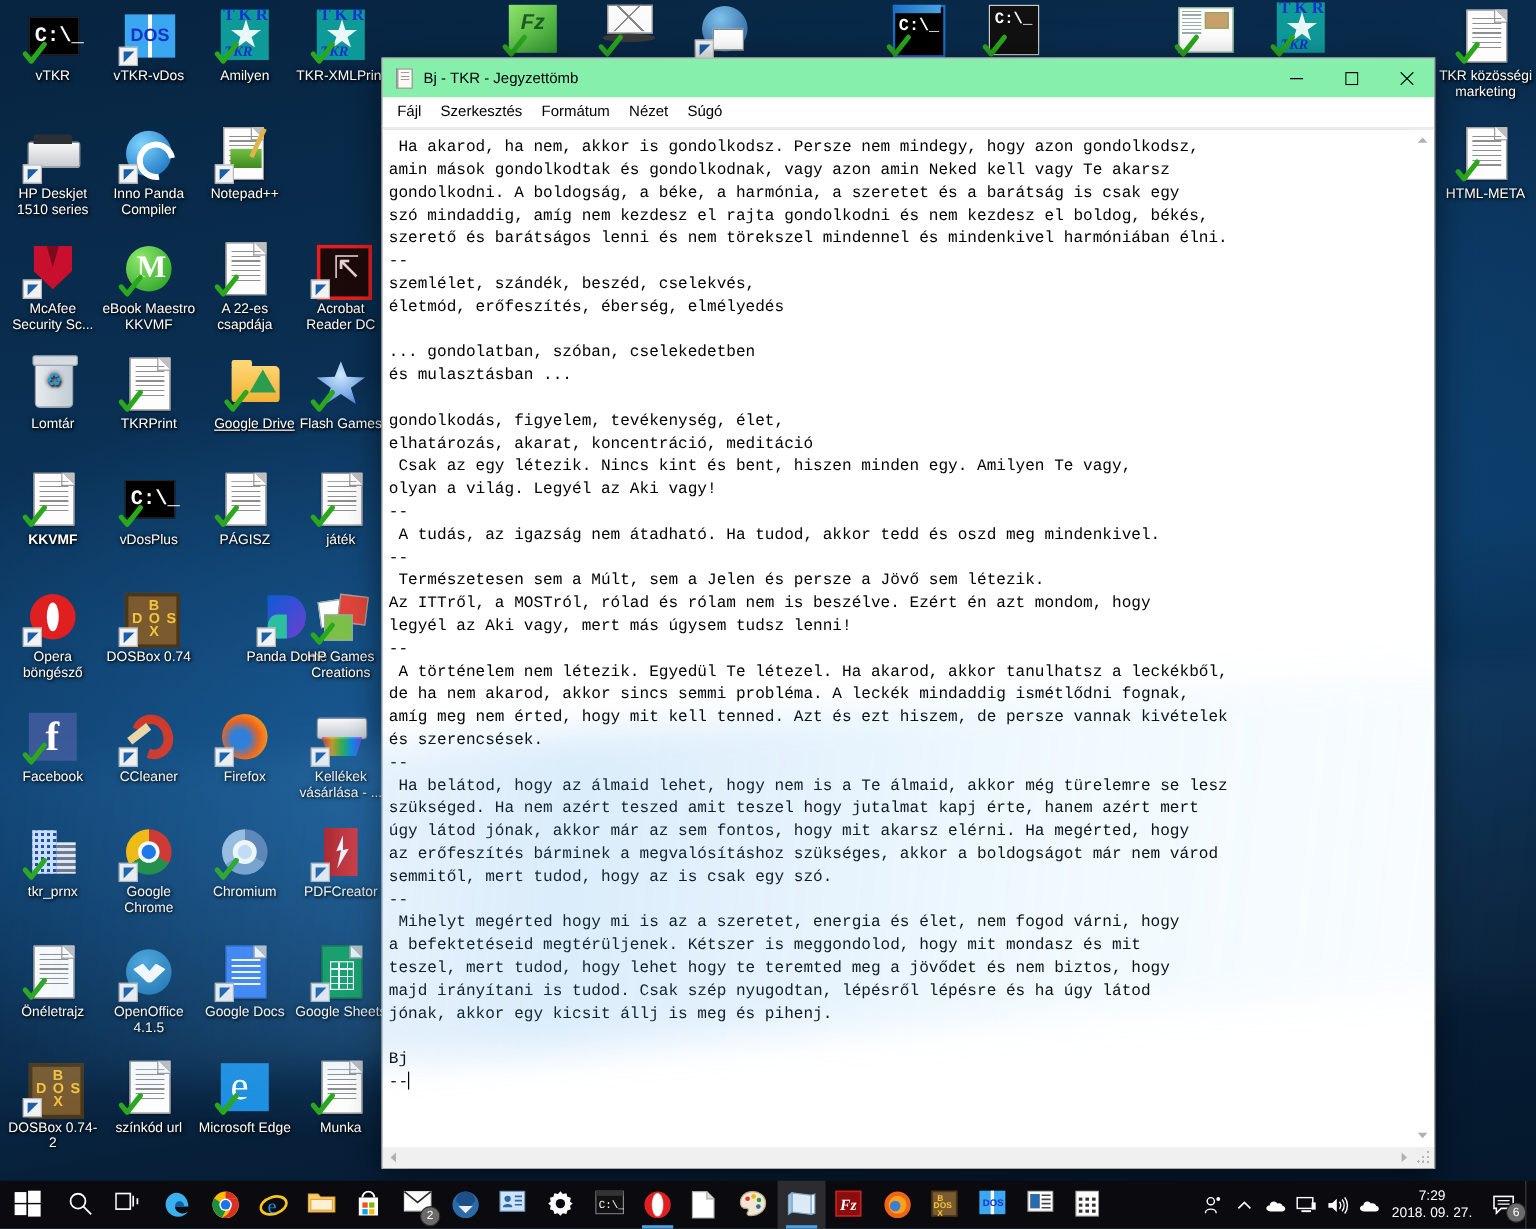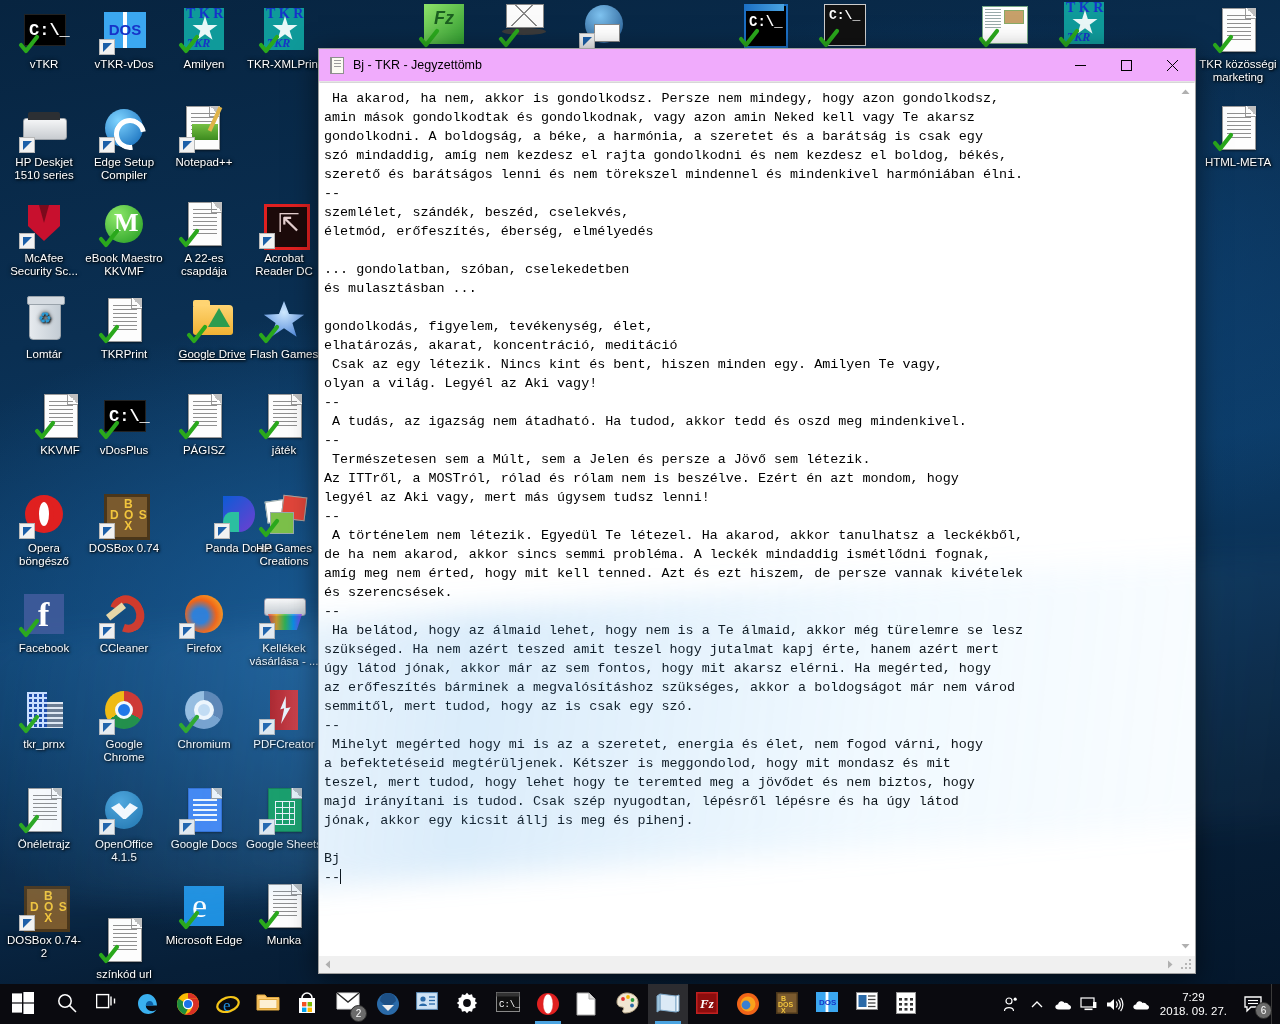--- a/index.html
+++ b/index.html
@@ -144,21 +144,21 @@
     width:878px; height:926px;
     background:#fff;
     border:1px solid #a0a0a0;
     box-shadow:0 6px 26px rgba(0,0,0,.55);
     display:flex; flex-direction:column;
     box-sizing:border-box;
   }
   #np-title{
     height:32px; min-height:32px;
     display:flex; align-items:center;
-    background:#f0abfc;
+    background:#86efac;
     position:relative;
   }
   #np-title .np-icon{
     width:16px; height:16px; margin-left:10px; margin-right:8px;
     position:relative;
   }
   #np-title .np-icon .pg{
     position:absolute; left:2px; top:0; width:11px;height:15px;
     background:#fbfbf2; border:1px solid #8f8f8f;
   }
@@ -365,21 +365,21 @@
           <span class="shortcut"></span>
         </div>
         <span class="lbl">HP Deskjet 1510 series</span>
       </div>
       <div class="dicon" style="left: 84px; top: 104px;">
         <div class="glyphbox">
           <span class="ic-circ" style="background:radial-gradient(circle at 35% 30%,#7fd4ff,#0b63b5);"></span>
           <span style="position:absolute;left:14px;top:14px;width:22px;height:22px;border:5px solid #fff;border-radius:50%;border-right-color:transparent;transform:rotate(35deg);"></span>
           <span class="shortcut"></span>
         </div>
-        <span class="lbl">Edge Setup Compiler</span>
+        <span class="lbl">Inno Panda Compiler</span>
       </div>
       <div class="dicon" style="left: 164px; top: 104px;">
         <div class="glyphbox">
           <span class="ic-doc" style="left:6px;">
             <span class="lines"></span>
           </span>
           <span style="position:absolute;left:12px;top:20px;width:26px;height:16px;background:linear-gradient(to bottom,#76c043,#3d8b1f);"></span>
           <span style="position:absolute;left:33px;top:2px;width:4px;height:26px;background:#e0b44a;transform:rotate(25deg);"></span>
           <span class="shortcut"></span>
         </div>
@@ -454,21 +454,21 @@
       </div>
       <div class="dicon" style="left: 244px; top: 296px;">
         <div class="glyphbox">
           <span style="position:absolute;left:3px;top:5px;width:42px;height:38px;background:radial-gradient(circle at 50% 30%,#cfe9ff,#2f6fd0);clip-path:polygon(50% 0%,62% 34%,98% 36%,70% 58%,80% 94%,50% 72%,20% 94%,30% 58%,2% 36%,38% 34%);"></span>
           <svg class="tick" viewBox="0 0 22 22">
             <path d="M3 11 L8 17 L19 3" stroke="#2aa81c" stroke-width="4.2" fill="none" stroke-linecap="round" stroke-linejoin="round"></path>
           </svg>
         </div>
         <span class="lbl">Flash Games</span>
       </div>
-      <div class="dicon" style="left: 20px; top: 392px;">
+      <div class="dicon" style="left: 4px; top: 392px; font-weight: bold;">
         <div class="glyphbox">
           <span class="ic-doc">
             <span class="lines"></span>
           </span>
           <svg class="tick" viewBox="0 0 22 22">
             <path d="M3 11 L8 17 L19 3" stroke="#2aa81c" stroke-width="4.2" fill="none" stroke-linecap="round" stroke-linejoin="round"></path>
           </svg>
         </div>
         <span class="lbl">KKVMF</span>
       </div>
@@ -646,21 +646,21 @@
         <span class="lbl">Google Sheets</span>
       </div>
       <div class="dicon" style="left: 4px; top: 882px;">
         <div class="glyphbox">
           <span class="ic-sq" style="background:#7a5a2e;border:3px solid #4a361a;"></span>
           <span style="position:absolute;left:10px;top:9px;color:#f2c53d;font-size:12px;font-weight:bold;line-height:11px;text-shadow:none;letter-spacing:1px;">B<br>D&nbsp;O&nbsp;S<br>X</span>
           <span class="shortcut"></span>
         </div>
         <span class="lbl">DOSBox 0.74-2</span>
       </div>
-      <div class="dicon" style="left: 84px; top: 916px;">
+      <div class="dicon" style="left: 84px; top: 882px;">
         <div class="glyphbox">
           <span class="ic-doc">
             <span class="lines"></span>
           </span>
           <svg class="tick" viewBox="0 0 22 22">
             <path d="M3 11 L8 17 L19 3" stroke="#2aa81c" stroke-width="4.2" fill="none" stroke-linecap="round" stroke-linejoin="round"></path>
           </svg>
         </div>
         <span class="lbl">színkód url</span>
       </div>
@@ -804,20 +804,27 @@
           </svg>
       </div>
       <div class="win-btn close">
         <svg width="11" height="11" viewBox="0 0 11 11">
             <line x1="0" y1="0" x2="11" y2="11" stroke="#000" stroke-width="1"></line>
             <line x1="11" y1="0" x2="0" y2="11" stroke="#000" stroke-width="1"></line>
           </svg>
       </div>
     </div>
 
+    <div id="np-menu">
+        <div class="mi">Fájl</div>
+        <div class="mi">Szerkesztés</div>
+        <div class="mi">Formátum</div>
+        <div class="mi">Nézet</div>
+        <div class="mi">Súgó</div>
+      </div>
 
     <div id="np-body">
       <div id="np-textarea-wrap">
         <div id="np-text"> Ha akarod, ha nem, akkor is gondolkodsz. Persze nem mindegy, hogy azon gondolkodsz,
 amin mások gondolkodtak és gondolkodnak, vagy azon amin Neked kell vagy Te akarsz
 gondolkodni. A boldogság, a béke, a harmónia, a szeretet és a barátság is csak egy
 szó mindaddig, amíg nem kezdesz el rajta gondolkodni és nem kezdesz el boldog, békés,
 szerető és barátságos lenni és nem törekszel mindennel és mindenkivel harmóniában élni.
 --
 szemlélet, szándék, beszéd, cselekvés,

